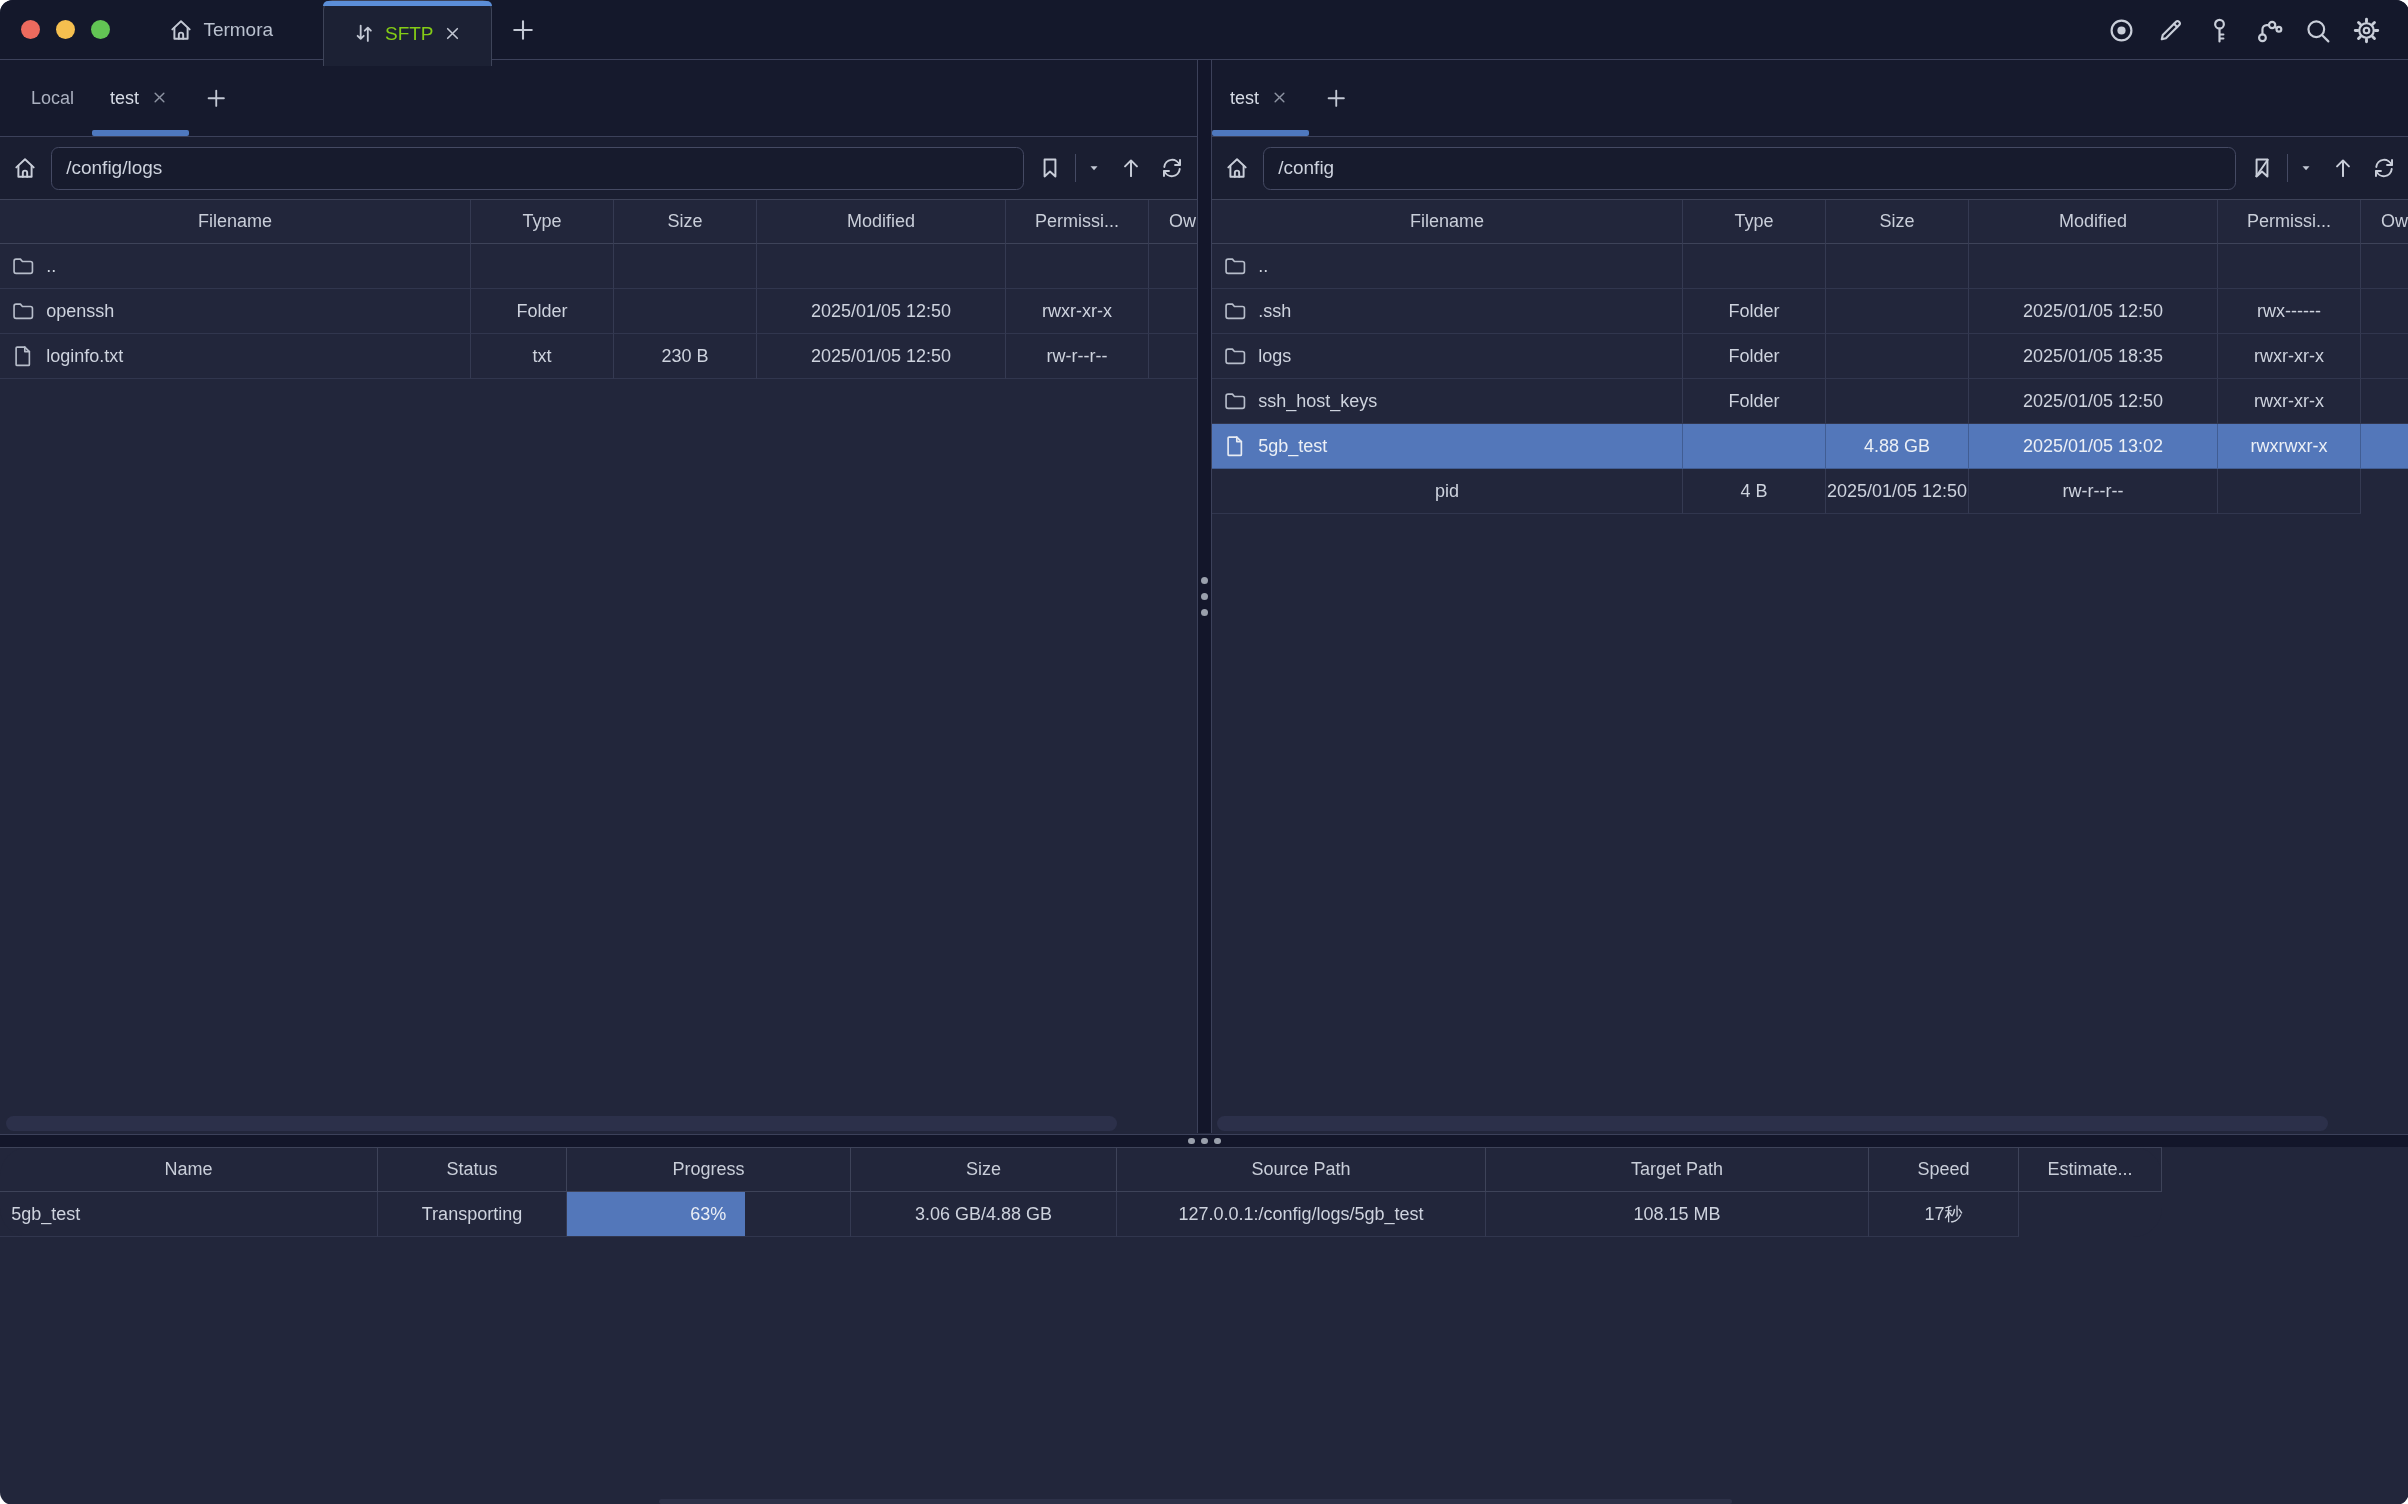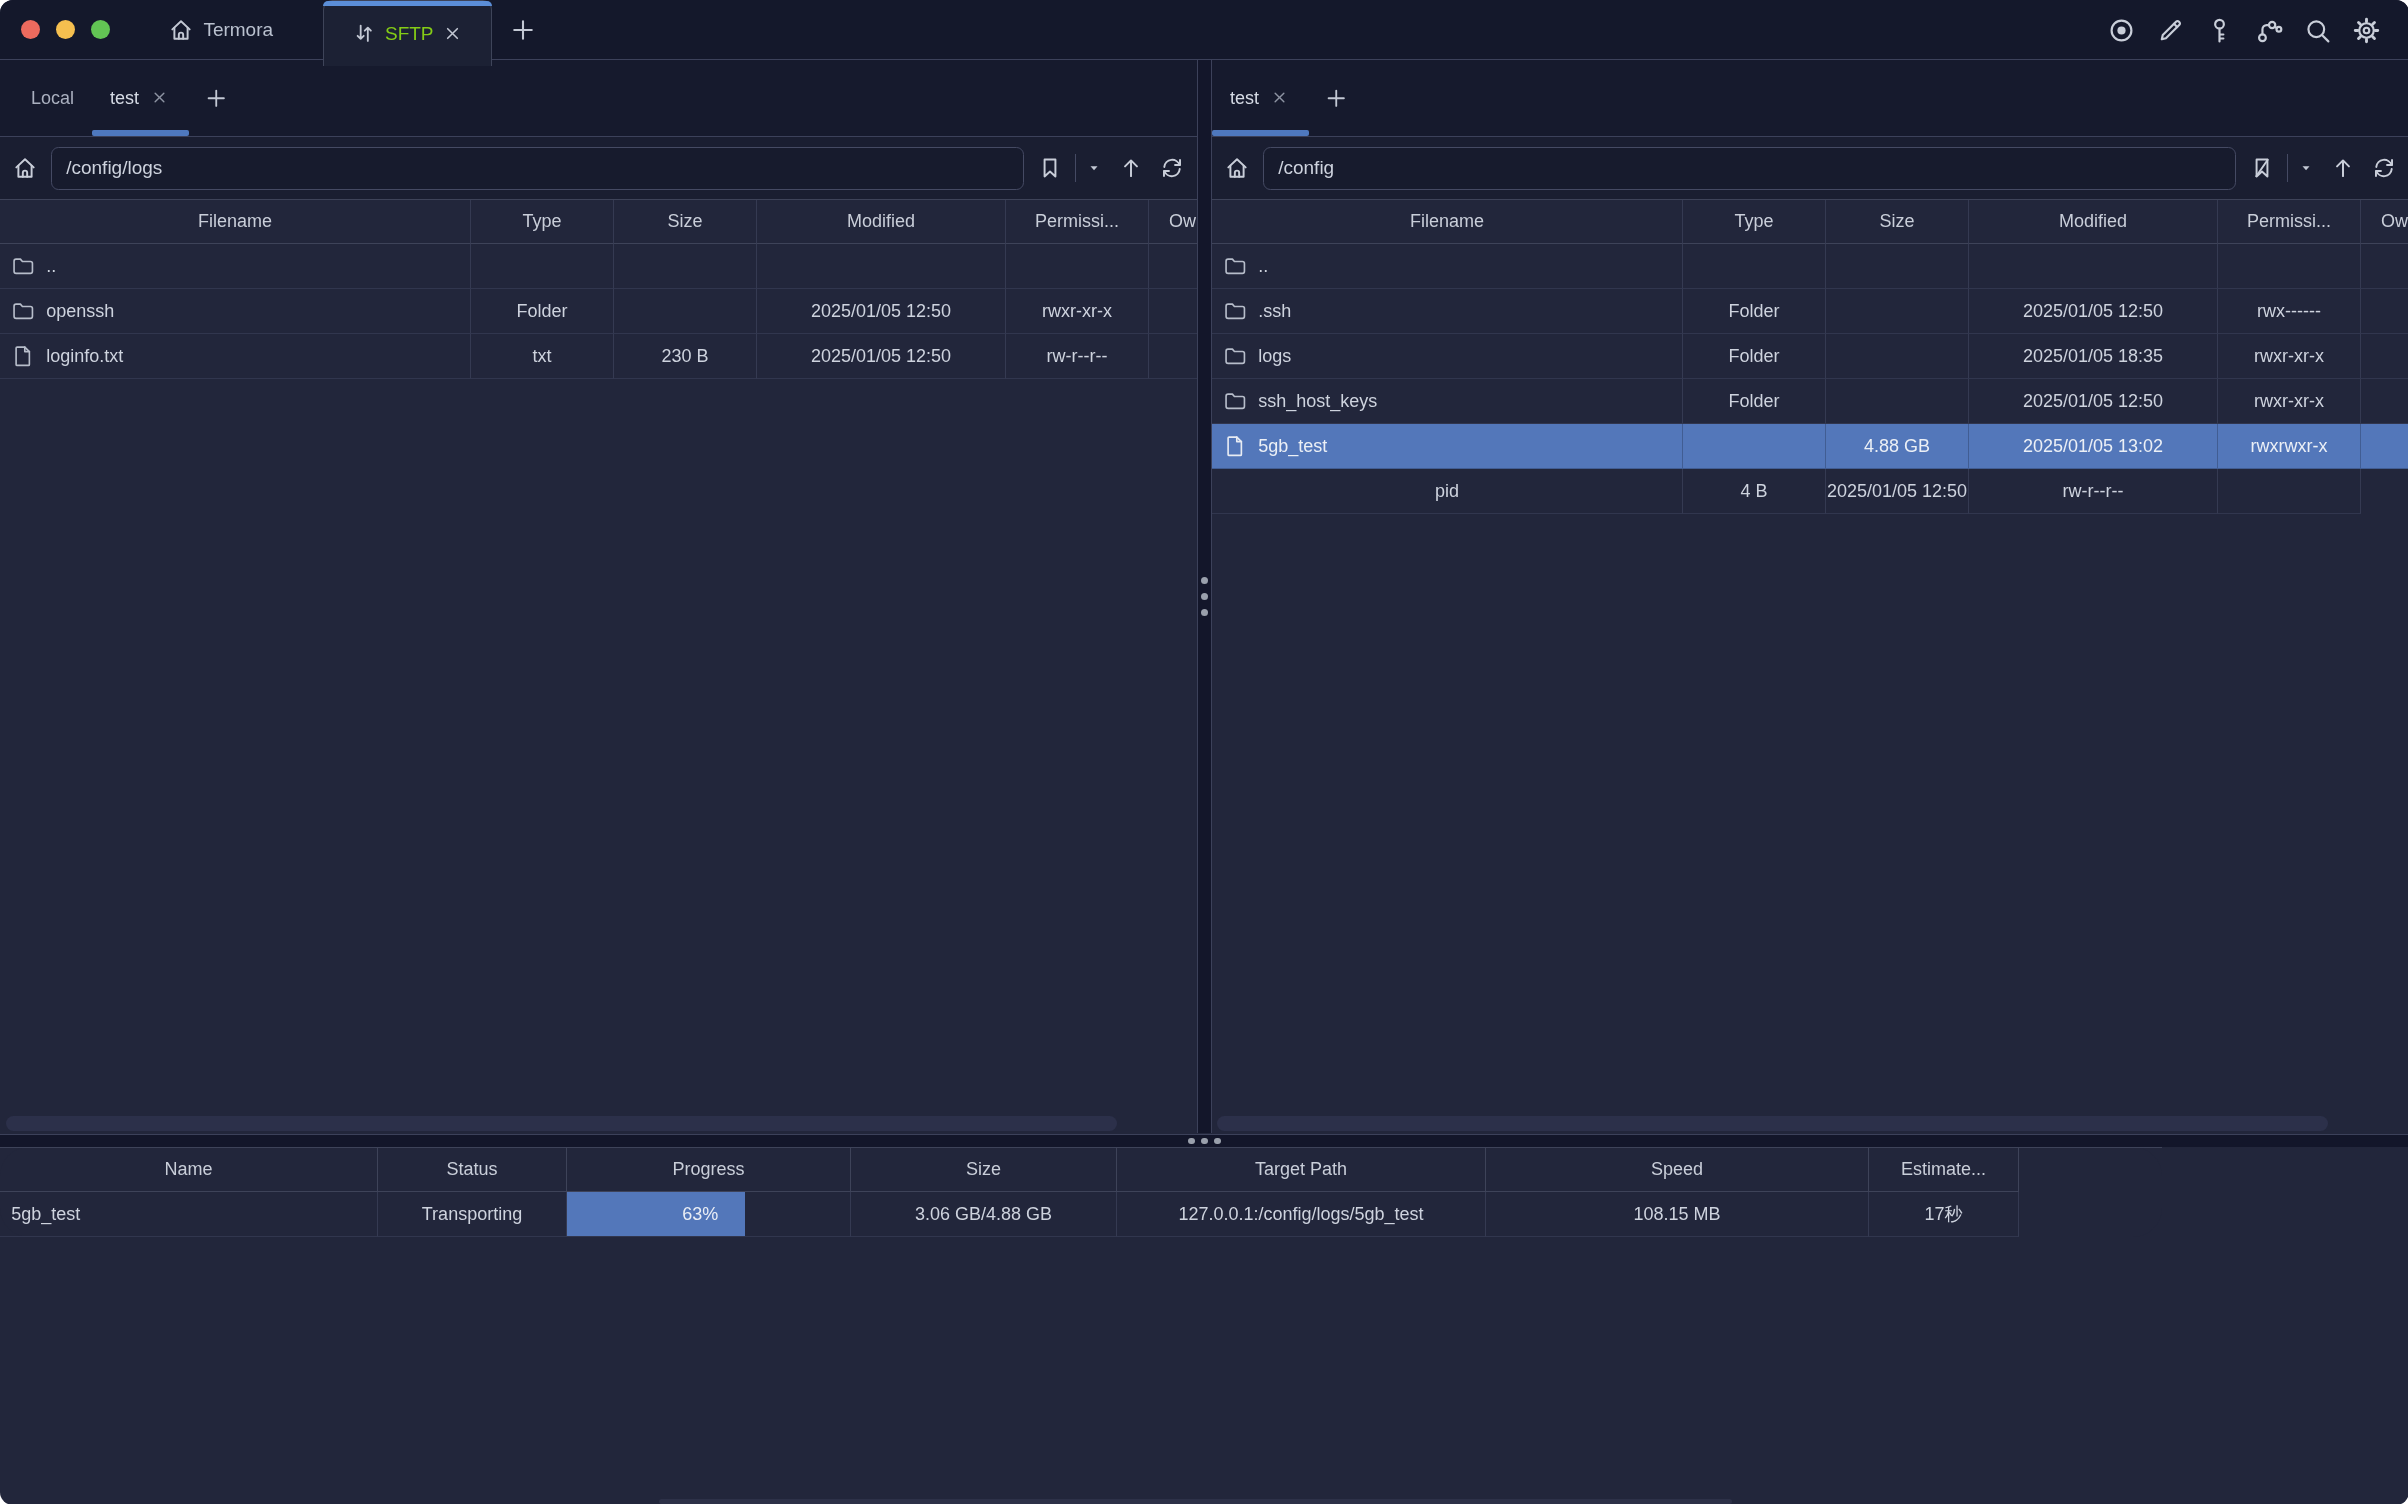--- a/index.html
+++ b/index.html
@@ -114,21 +114,21 @@
   .tr-header, .tr-row {
     display:grid; grid-template-columns:378px 189px 284px 266px 369px 383px 150px 143px; height:45px;
   }
   .tr-header { border-top:0.9px solid #3e4359; font-size:18px; color:#c9ced9; }
   .tr-header .cell { border-bottom:0.9px solid #3e4359; border-right:0.9px solid #3e4359; }
   .tr-row .cell { border-right:0.9px solid #353a52; border-bottom:0.9px solid #31364e; }
   .tr-name { justify-content:flex-start; padding-left:11.3px; }
   .progress-cell { padding:0; justify-content:flex-start; }
   .progress-bar {
     height:100%; background:#5377ba; display:flex; align-items:center; justify-content:flex-end;
-    padding-right:27px; color:#eaeef5; font-size:18px;
+    padding-right:19px; color:#eaeef5; font-size:18px;
   }
   .bottom-strip { position:absolute; left:659px; top:1499px; width:1073px; height:4.7px; background:#2d3148; border-radius:2.8px; }
 </style>
 </head>
 <body>
 
 <div class="window">
 
   <div class="titlebar">
     <div class="lights">
@@ -494,20 +494,21 @@
     <span class="dot"></span>
     <span class="dot"></span>
   </div>
 
   <div class="transfer">
     <div class="tr-header">
       <div class="cell">Name</div>
       <div class="cell">Status</div>
       <div class="cell">Progress</div>
       <div class="cell">Size</div>
+      <div class="cell">Source Path</div>
       <div class="cell">Target Path</div>
       <div class="cell">Speed</div>
       <div class="cell">Estimate...</div>
     </div>
     <div class="tr-row">
       <div class="cell tr-name">5gb_test</div>
       <div class="cell">Transporting</div>
       <div class="cell progress-cell">
         <div class="progress-bar" style="width: 63%; background: rgb(83, 119, 186);">
           <span>63%</span>

